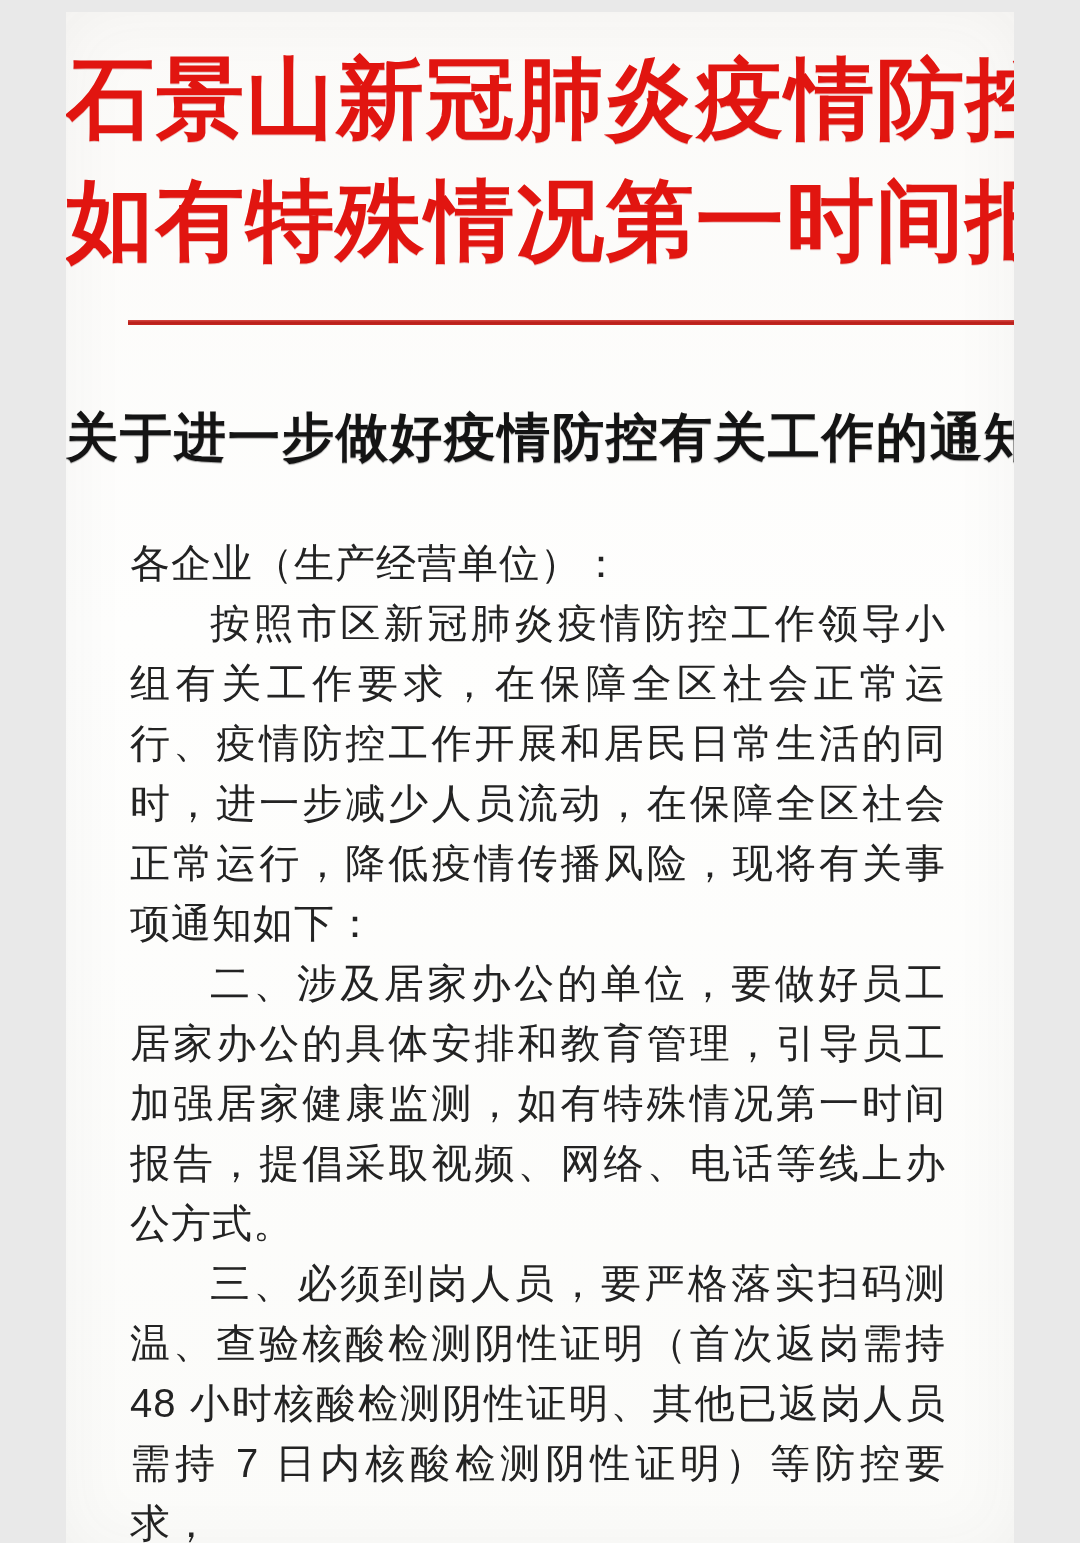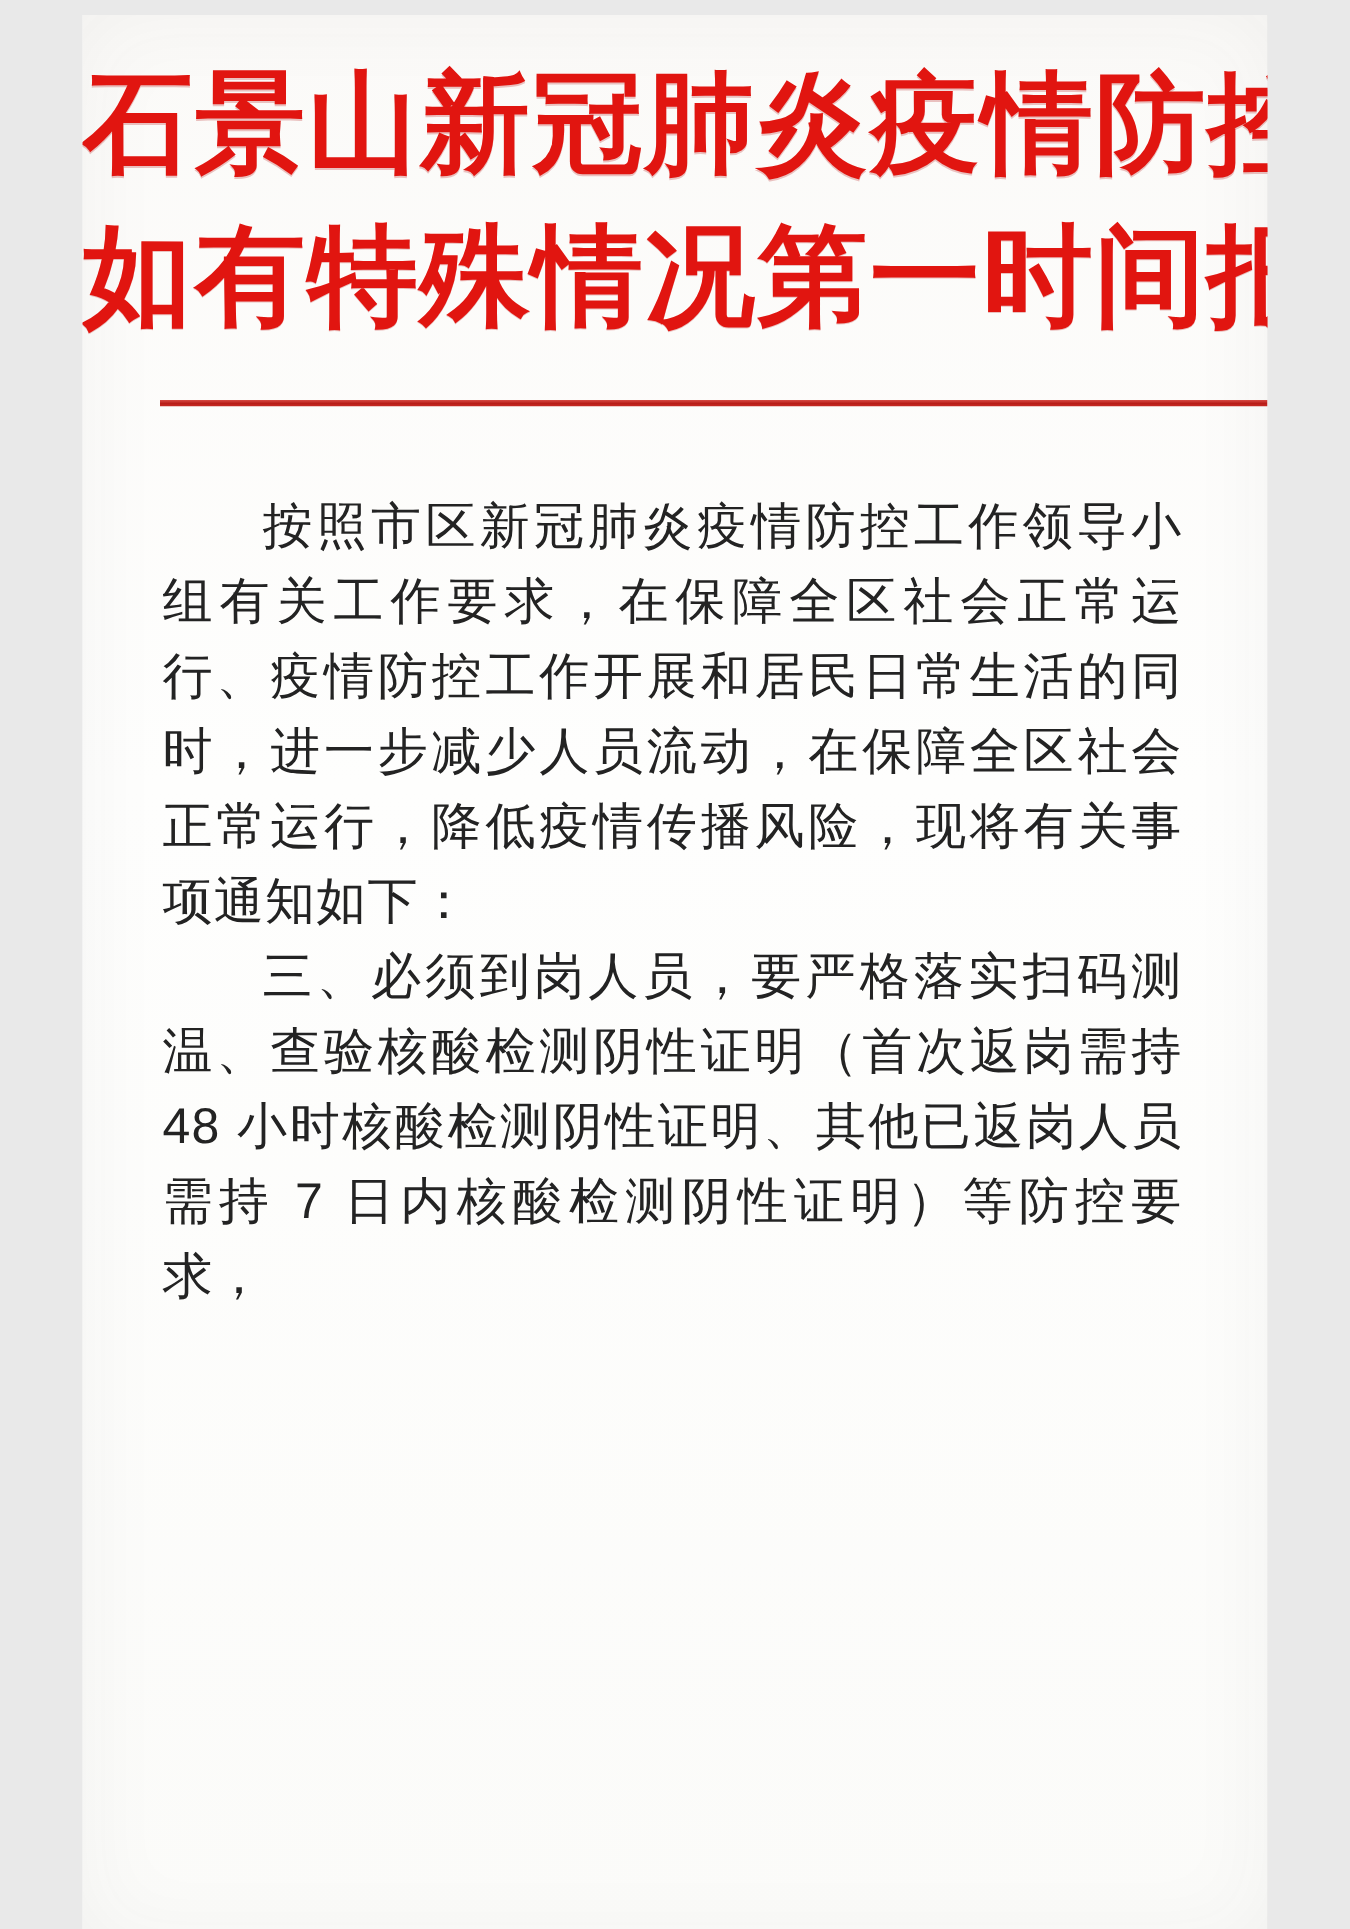--- a/index.html
+++ b/index.html
@@ -77,21 +77,24 @@
 
 <div class="page">
 
   <div class="letterhead">
     <div class="letterhead-line">石景山新冠肺炎疫情防控</div>
     <div class="letterhead-line">如有特殊情况第一时间报告</div>
   </div>
 
   <div class="letterhead-rule"></div>
 
+  <h1 class="subject">关于进一步做好疫情防控有关工作的通知</h1>
 
   <div class="body-text">
+    <p class="para">各企业（生产经营单位）：</p>
     <p class="para indent">按照市区新冠肺炎疫情防控工作领导小组有关工作要求，在保障全区社会正常运行、疫情防控工作开展和居民日常生活的同时，进一步减少人员流动，在保障全区社会正常运行，降低疫情传播风险，现将有关事项通知如下：</p>
+    <p class="para indent">二、涉及居家办公的单位，要做好员工居家办公的具体安排和教育管理，引导员工加强居家健康监测，如有特殊情况第一时间报告，提倡采取视频、网络、电话等线上办公方式。</p>
     <p class="para indent">三、必须到岗人员，要严格落实扫码测温、查验核酸检测阴性证明（首次返岗需持 48 小时核酸检测阴性证明、其他已返岗人员需持 7 日内核酸检测阴性证明）等防控要求，</p>
   </div>
 
   <div class="footer-bar"></div>
 
 </div>
 
 </body></html>

